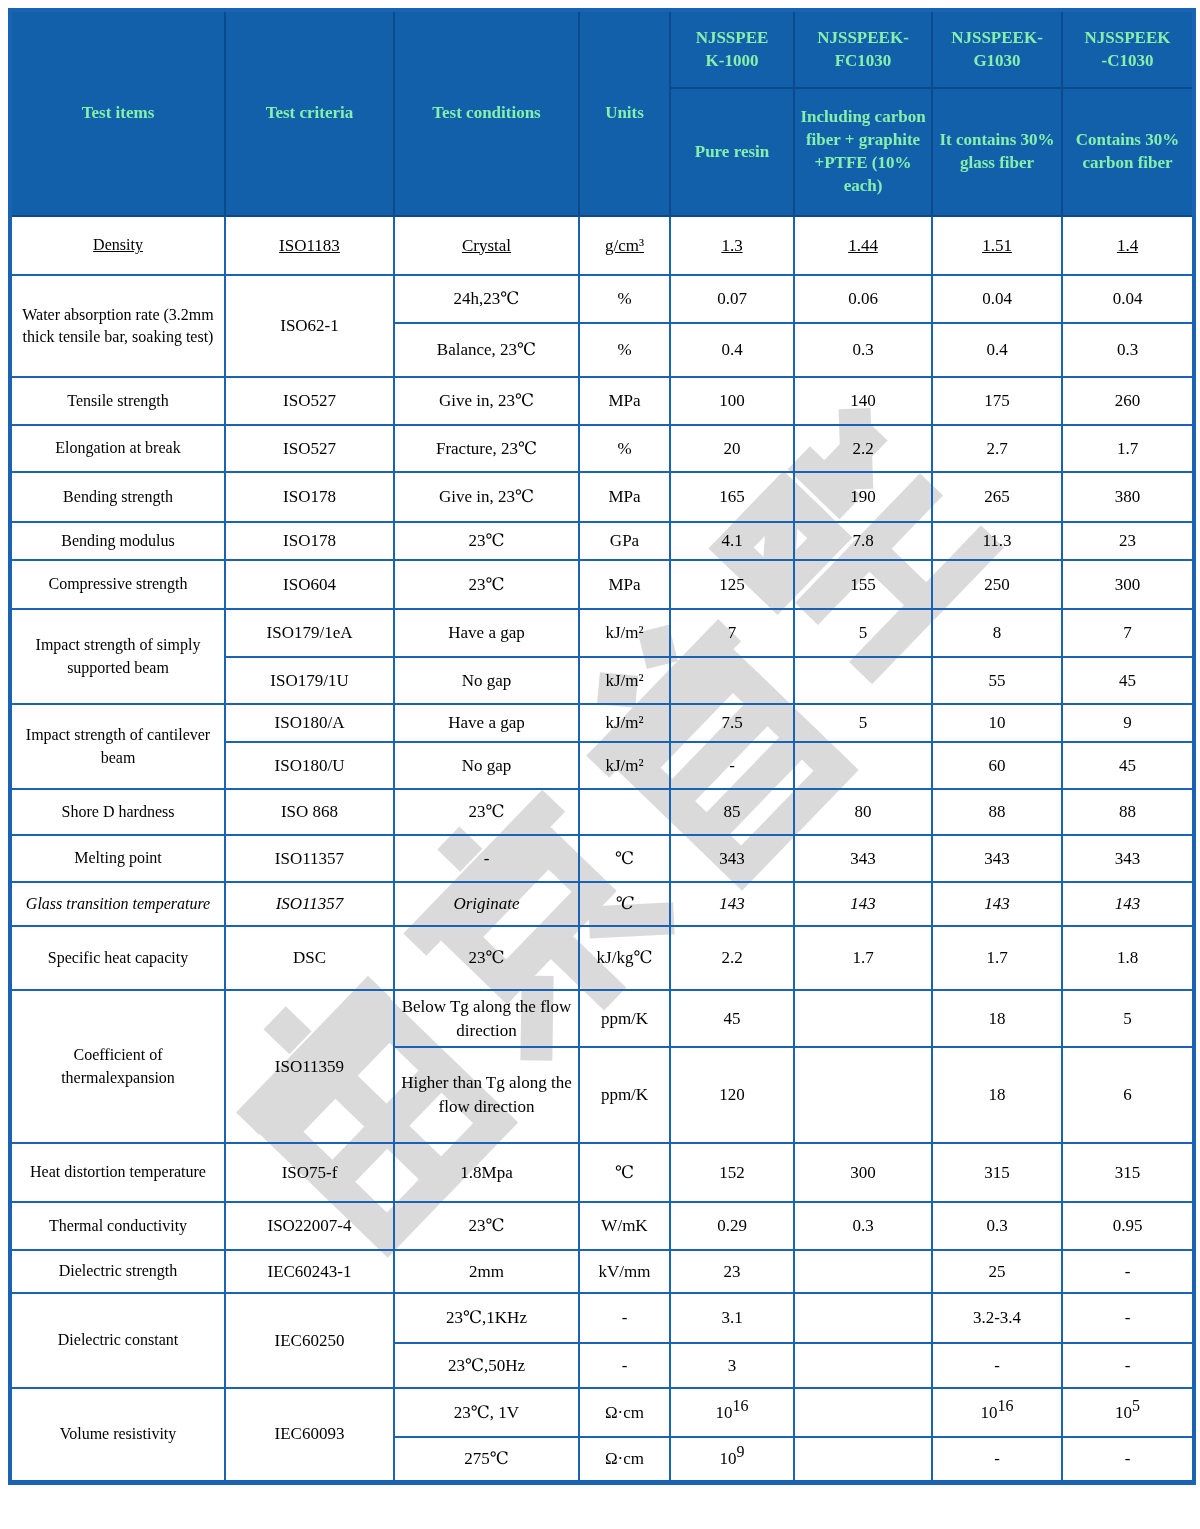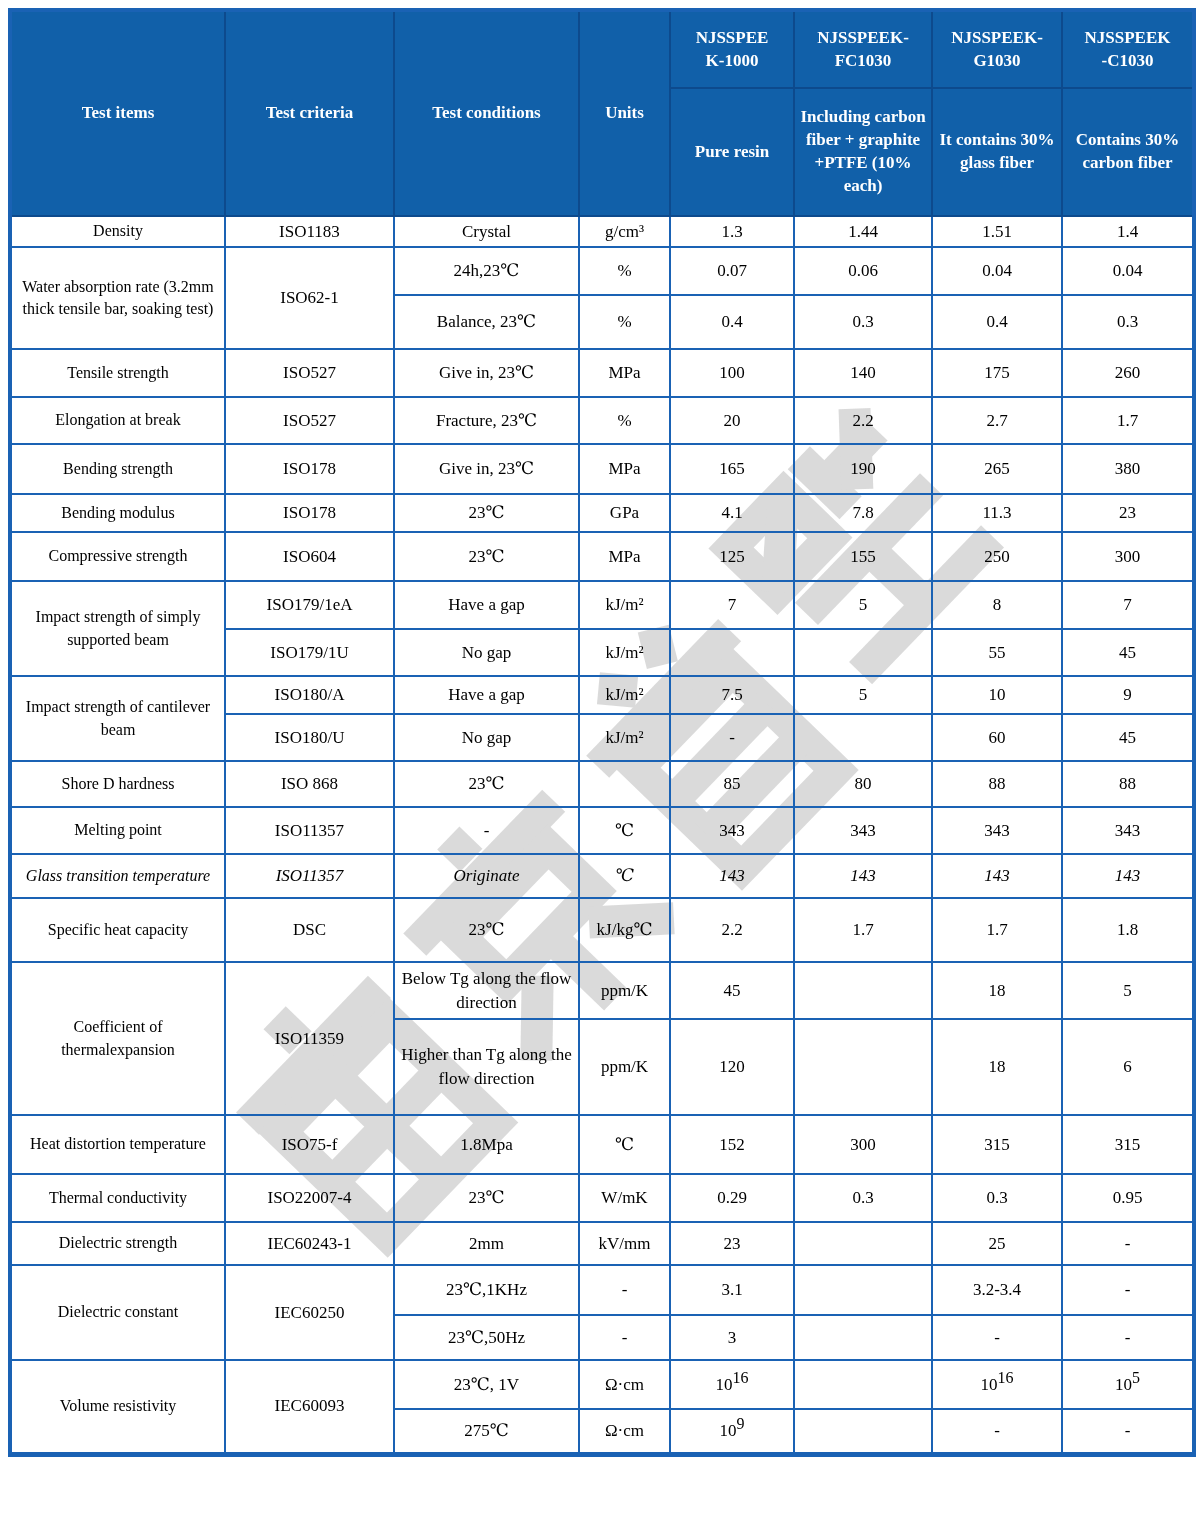--- a/index.html
+++ b/index.html
@@ -14,21 +14,21 @@
     background:transparent;
   }
   #props-table th,#props-table td{
     border:2px solid #1a62b4;
     text-align:center;vertical-align:middle;
     padding:2px 4px;font-size:17px;color:#000;
     overflow:hidden;
   }
   #props-table{border:4px solid #1a62b4;border-bottom-width:5px;}
   #props-table thead th{
-    background:#1160a9;color:#ffffff;font-weight:bold;
+    background:#1160a9;color:#86efac;font-weight:bold;
     border-color:#0d4a8d;white-space:pre-line;line-height:1.35;
   }
   #props-table tbody td{background:transparent;line-height:1.4;}
   #props-table td.c-item{font-size:16px;}
   #props-table sup{font-size:16px;line-height:0;}
 </style>
 </head>
 <body>
 
 <svg id="watermark" width="1200" height="1529" viewBox="0 0 1200 1529" aria-hidden="true">
@@ -92,21 +92,21 @@
 -C1030</th>
       </tr>
       <tr style="height: 128px;">
         <th>Pure resin</th>
         <th>Including carbon fiber + graphite +PTFE (10% each)</th>
         <th>It contains 30% glass fiber</th>
         <th>Contains 30% carbon fiber</th>
       </tr>
     </thead>
     <tbody>
-      <tr style="height: 31px;">
+      <tr style="height: 59px; text-decoration: underline;">
         <td class="c-item" rowspan="1">Density</td>
         <td rowspan="1">ISO1183</td>
         <td>Crystal</td>
         <td>g/cm³</td>
         <td>1.3</td>
         <td>1.44</td>
         <td>1.51</td>
         <td>1.4</td>
       </tr>
       <tr style="height: 48px;">

